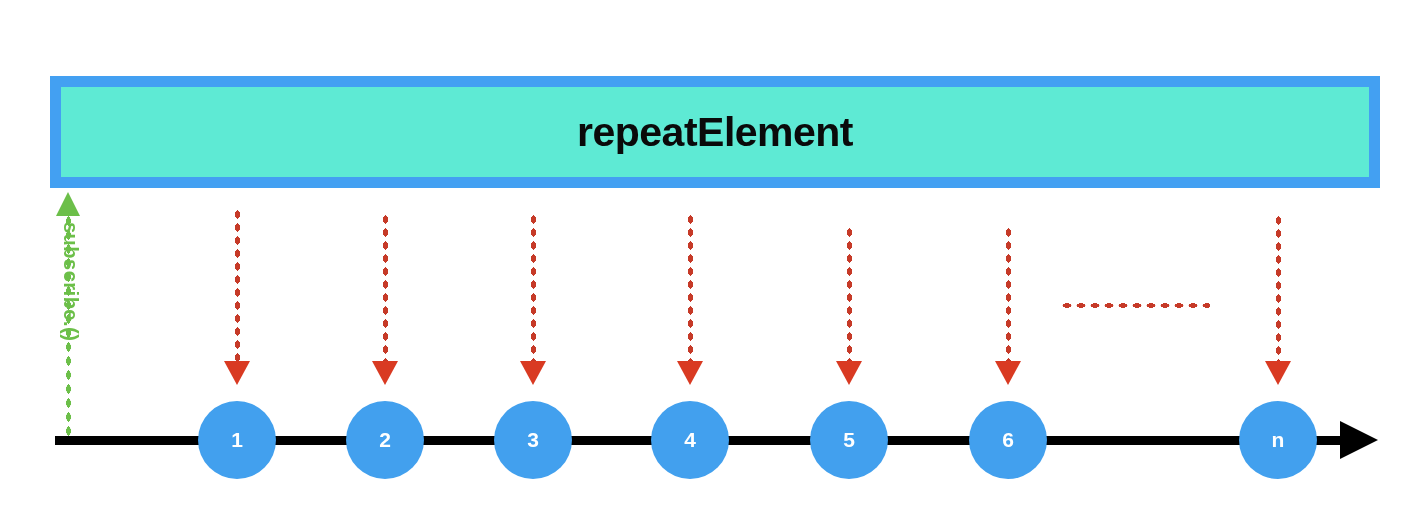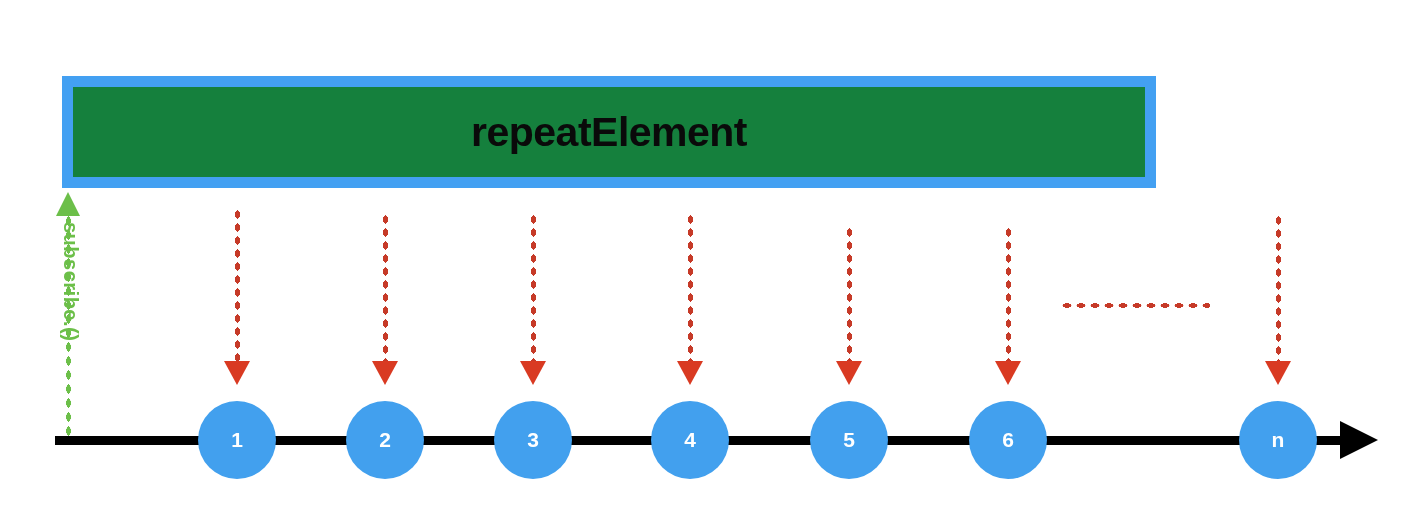--- a/index.html
+++ b/index.html
@@ -14,27 +14,27 @@
     position: relative;
     width: 1424px;
     height: 516px;
     background: #ffffff;
     overflow: hidden;
   }
 
   
   #operator-box {
     position: absolute;
-    left: 62px;
+    left: 50px;
     top: 76px;
-    width: 1094px;
+    width: 1330px;
     height: 112px;
     box-sizing: border-box;
     border: 11px solid #43a0f2;
-    background: #15803d;
+    background: #5eead4;
     display: flex;
     align-items: center;
     justify-content: center;
   }
   #operator-title {
     font-size: 41px;
     font-weight: bold;
     color: #0a0a0a;
     letter-spacing: -0.5px;
     line-height: 1;

